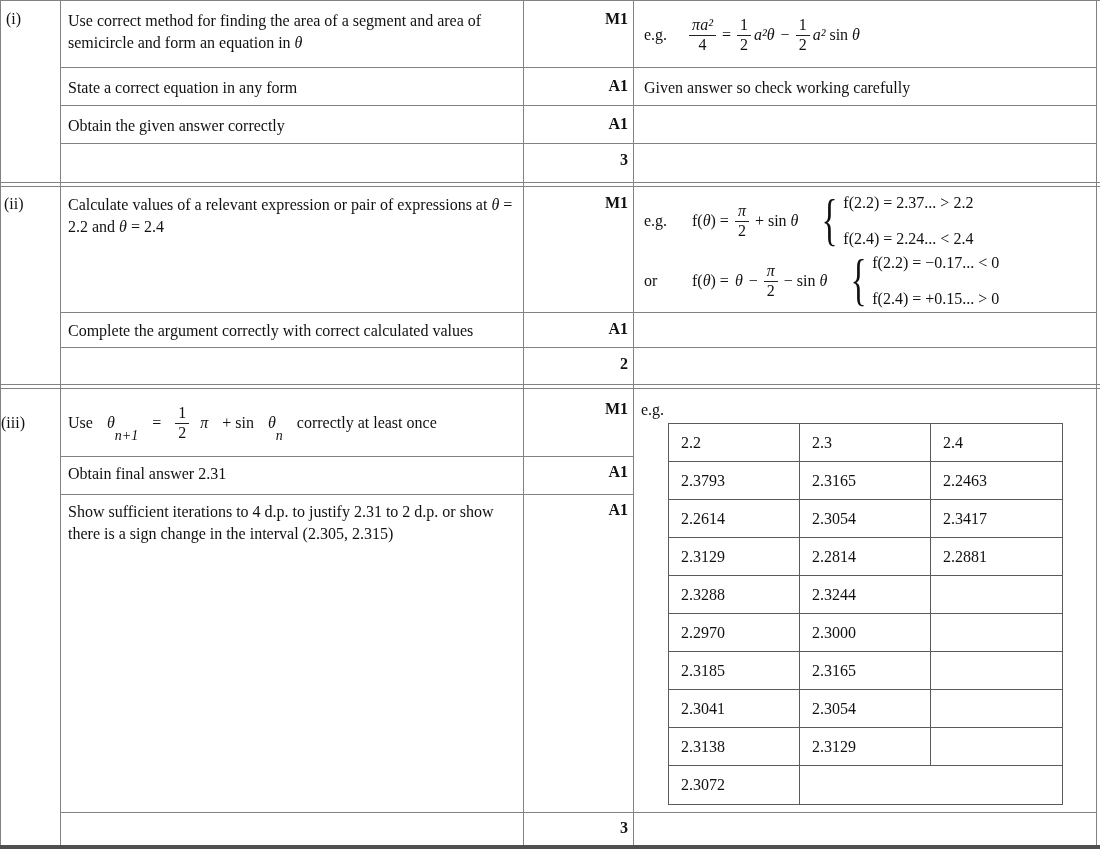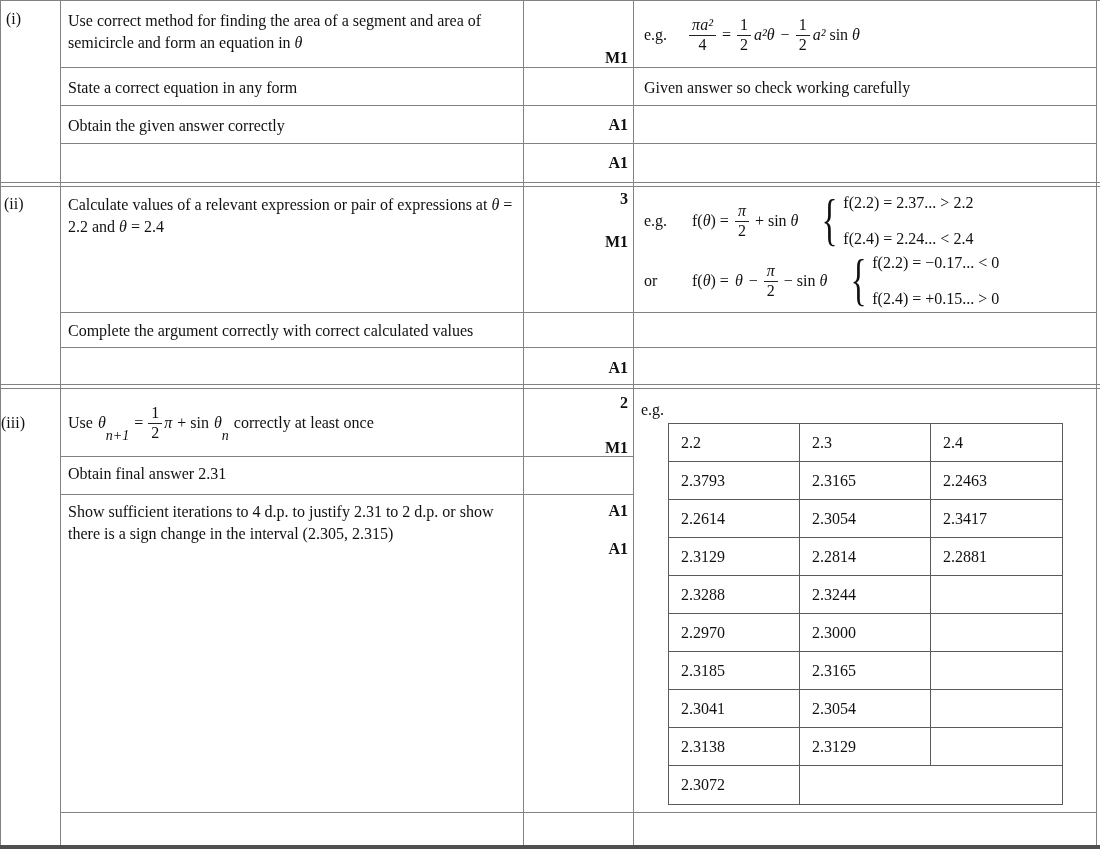--- a/index.html
+++ b/index.html
@@ -5,21 +5,21 @@
   html,body { margin:0; padding:0; background:#fff; }
   .sheet {
     position:relative; width:1100px; height:852px; background:#ffffff;
     font-family:"Liberation Serif", serif; color:#111111; overflow:hidden;
   }
   .vl { position:absolute; width:1px; background:#828282; }
   .hl { position:absolute; height:1px; background:#828282; }
   .hl.thick { height:4px; background:#4f4f4f; }
   .txt { position:absolute; font-size:16px; line-height:1.35; }
   .desc { width:460px; }
-  .mark { position:absolute; left:523px; width:105px; text-align:right; font-weight:bold; font-size:16px;margin-top:39px; }
+  .mark { position:absolute; left:523px; width:105px; text-align:right; font-weight:bold; font-size:16px; }
   .mi { font-style:italic; }
   .fline { position:absolute; display:flex; align-items:center; gap:6px; font-size:16px; white-space:nowrap; }
   .frac { display:inline-block; text-align:center; line-height:1.05; }
   .frac .fn { display:block; border-bottom:1px solid #222; padding:0 3px 1px 3px; }
   .frac .fd { display:block; padding-top:1px; }
   .fitem { display:inline-flex; align-items:baseline; }
   .msub { font-size:14px; font-style:italic; position:relative; top:12px; }
   .cases { display:flex; align-items:center; margin-left:12px; }
   .cbrace { font-size:56px; line-height:0.85; transform:scaleX(0.6); display:inline-block; }
   .clines { display:flex; flex-direction:column; gap:18px; font-size:16px;justify-content:flex-end; }
@@ -146,21 +146,21 @@
     </span>
   </div>
 
   <div class="txt desc" style="left:68px;top:320px">Complete the argument correctly with correct calculated values</div>
   <div class="mark" style="top:320px">A1</div>
 
   <div class="mark" style="top:355px">2</div>
 
   <div class="txt" style="left:1px;top:412px">(iii)</div>
 
-  <div class="fline" style="left:68px;top:396px;height:54px;gap:5px">
+  <div class="fline" style="left:68px;top:396px;height:54px;gap:14px">
     <span>Use</span>
     <span class="fitem">
         <span class="mi">θ</span>
         <span class="msub">n+1</span>
       </span>
     <span>=</span>
     <span class="frac">
         <span class="fn">1</span>
         <span class="fd">2</span>
       </span>

